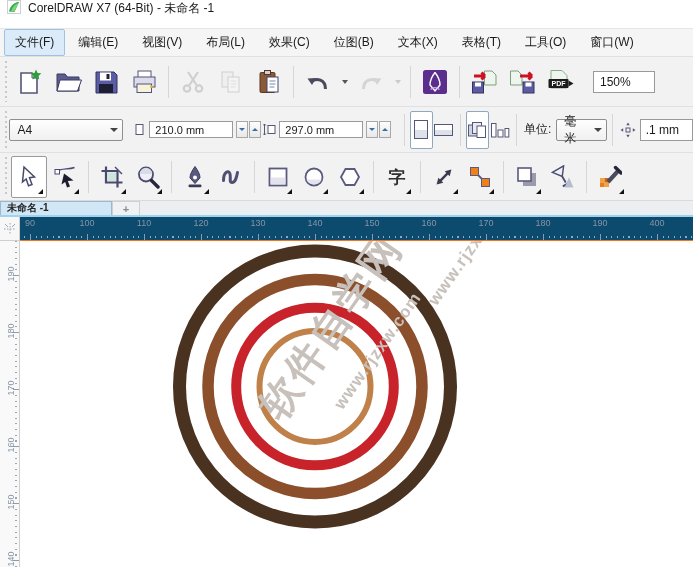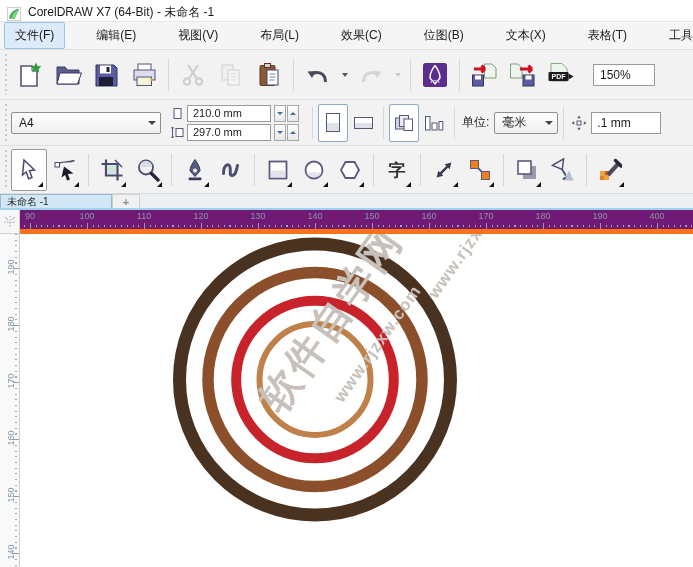--- a/index.html
+++ b/index.html
@@ -1,25 +1,25 @@
 <!DOCTYPE html>
 <html><head>
 <meta charset="utf-8">
 <style>
   * { box-sizing: border-box; margin: 0; padding: 0; }
   html,body { width:693px; height:567px; overflow:hidden; }
   body { font-family:"Liberation Sans", sans-serif; background:#f2f2f2; color:#1a1a1a; }
   .window { position:relative; width:693px; height:567px; background:#f2f2f2; }
 
   
-  .titlebar { height:22px; background:#ffffff; display:flex; align-items:flex-end; gap:7px;
+  .titlebar { height:29px; background:#ffffff; display:flex; align-items:flex-start; gap:7px;
               padding-left:7px; font-size:12px; border-bottom:1px solid #e6e6e6; }
 
   
-  .menubar { height:28px; background:#f5f5f5; display:flex; align-items:center; gap:20px;
+  .menubar { height:28px; background:#f5f5f5; display:flex; align-items:center; gap:2px;
              padding-left:4px; font-size:12px; border-bottom:1px solid #e0e0e0; }
   .menu-item { padding:4px 10px; border:1px solid transparent; border-radius:2px; cursor:default; white-space:nowrap; }
   .menu-item.active { background:#dcebf9; border-color:#9ec3e2; }
 
   
   .grip { width:6px; align-self:stretch; margin:4px 2px 4px 1px;
           background-image:repeating-linear-gradient(180deg,#c9c9c9 0 2px,transparent 2px 5px);
           background-size:2px 100%; background-repeat:no-repeat; background-position:2px 0; }
   .vsep { width:1px; height:32px; background:#d6d6d6; margin:0 5px; }
 
@@ -41,21 +41,21 @@
   
   .propbar { height:46px; display:flex; align-items:center; background:#f2f2f2;
              border-bottom:1px solid #e0e0e0; padding-left:2px; }
   .combo { background:linear-gradient(#fefefe,#f0f0f0); border:1px solid #8f8f8f; border-radius:2px;
            height:22px; display:flex; align-items:center; font-size:12px; padding:0 4px 0 7px; }
   .combo .cbtext { flex:1; }
   .combo .cbarrow { width:0;height:0;border-left:4px solid transparent;border-right:4px solid transparent;
                     border-top:4.5px solid #444; margin-left:6px; }
   .paper-combo { width:150px; margin-right:10px; }
   .units-combo { width:64px; }
-  .dim-col { display:flex; flex-direction:column; gap:2px; margin-right:8px; }
+  .dim-col { display:flex; flex-direction:row; gap:2px; margin-right:8px; }
   .dim-row { display:flex; align-items:center; gap:3px; }
   .dim-ico { width:13px; height:13px; }
   .dim-ico svg { width:13px; height:13px; display:block; }
   .dim-field { width:84px; height:17px; background:#fff; border:1px solid #9a9a9a; font-size:11px;
                display:flex; align-items:center; padding-left:5px; }
   .spins { display:flex; gap:1px; }
   .spin { width:12px; height:17px; background:linear-gradient(#fdfdfd,#e8e8e8); border:1px solid #a8a8a8;
           display:flex; align-items:center; justify-content:center; }
   .spin i { width:0; height:0; border-left:3px solid transparent; border-right:3px solid transparent; }
   .spin.down i { border-top:3.5px solid #3a6ea5; }
@@ -78,30 +78,30 @@
   .tool-btn.selected { background:#fff; border-color:#9a9a9a; }
   .tool-icon { width:24px; height:24px; }
   .tool-icon svg { width:24px; height:24px; display:block; }
   .flyout { position:absolute; right:3px; bottom:3px; width:0; height:0;
             border-left:5px solid transparent; border-bottom:5px solid #111; }
 
   
   .tabbar { height:16px; background:#eceff1; display:flex; align-items:stretch;
             border-bottom:2px solid #9fd2ec; font-size:10px; }
   .doc-tab { width:112px; background:#d2e7f6; border:1px solid #9bb8d0; border-bottom:none;
-             display:flex; align-items:flex-start; padding-left:6px; color:#222; }
+             display:flex; align-items:flex-end; padding-left:6px; color:#222;font-weight:bold; }
   .newtab { width:28px; background:#f0f1f2; border:1px solid #d0d0d0; border-bottom:none;
             display:flex; align-items:center; justify-content:center; color:#8a8a8a;
             font-size:11px; font-weight:bold; }
 
   
   .rulerrow { height:24px; display:flex; }
   .ruler-corner { width:20px; height:24px; background:#f7f7f7; border-right:1px solid #cfcfcf;
                   border-bottom:1px solid #cfcfcf; display:flex; align-items:center; justify-content:center; }
-  .hruler { position:relative; flex:1; background:#701a75; border-bottom:5px solid #f97316; overflow:hidden; }
+  .hruler { position:relative; flex:1; background:#0c4a6e; border-bottom:1px solid #f97316; overflow:hidden; }
   .hruler .dots { position:absolute; left:0; right:0; bottom:2px; height:2px;
                   background-image:repeating-linear-gradient(90deg,#9aa7b6 0 1px,transparent 1px 5.7px);
                   background-position-x:10px; }
   .h-tick { position:absolute; bottom:0; width:1px; height:6px; background:#8e9bab; }
   .h-lab { position:absolute; top:1px; font-size:9px; color:#8694a6; transform:translateX(-50%); }
   .workrow { display:flex; height:333px; }
   .vruler { position:relative; width:20px; background:#f9f9f9; border-right:1px solid #cfcfcf; overflow:hidden; }
   .vruler .dots { position:absolute; top:0; bottom:0; right:2px; width:2px;
                   background-image:repeating-linear-gradient(180deg,#9aa7b6 0 1px,transparent 1px 5.7px);
                   background-position-y:0px; }

